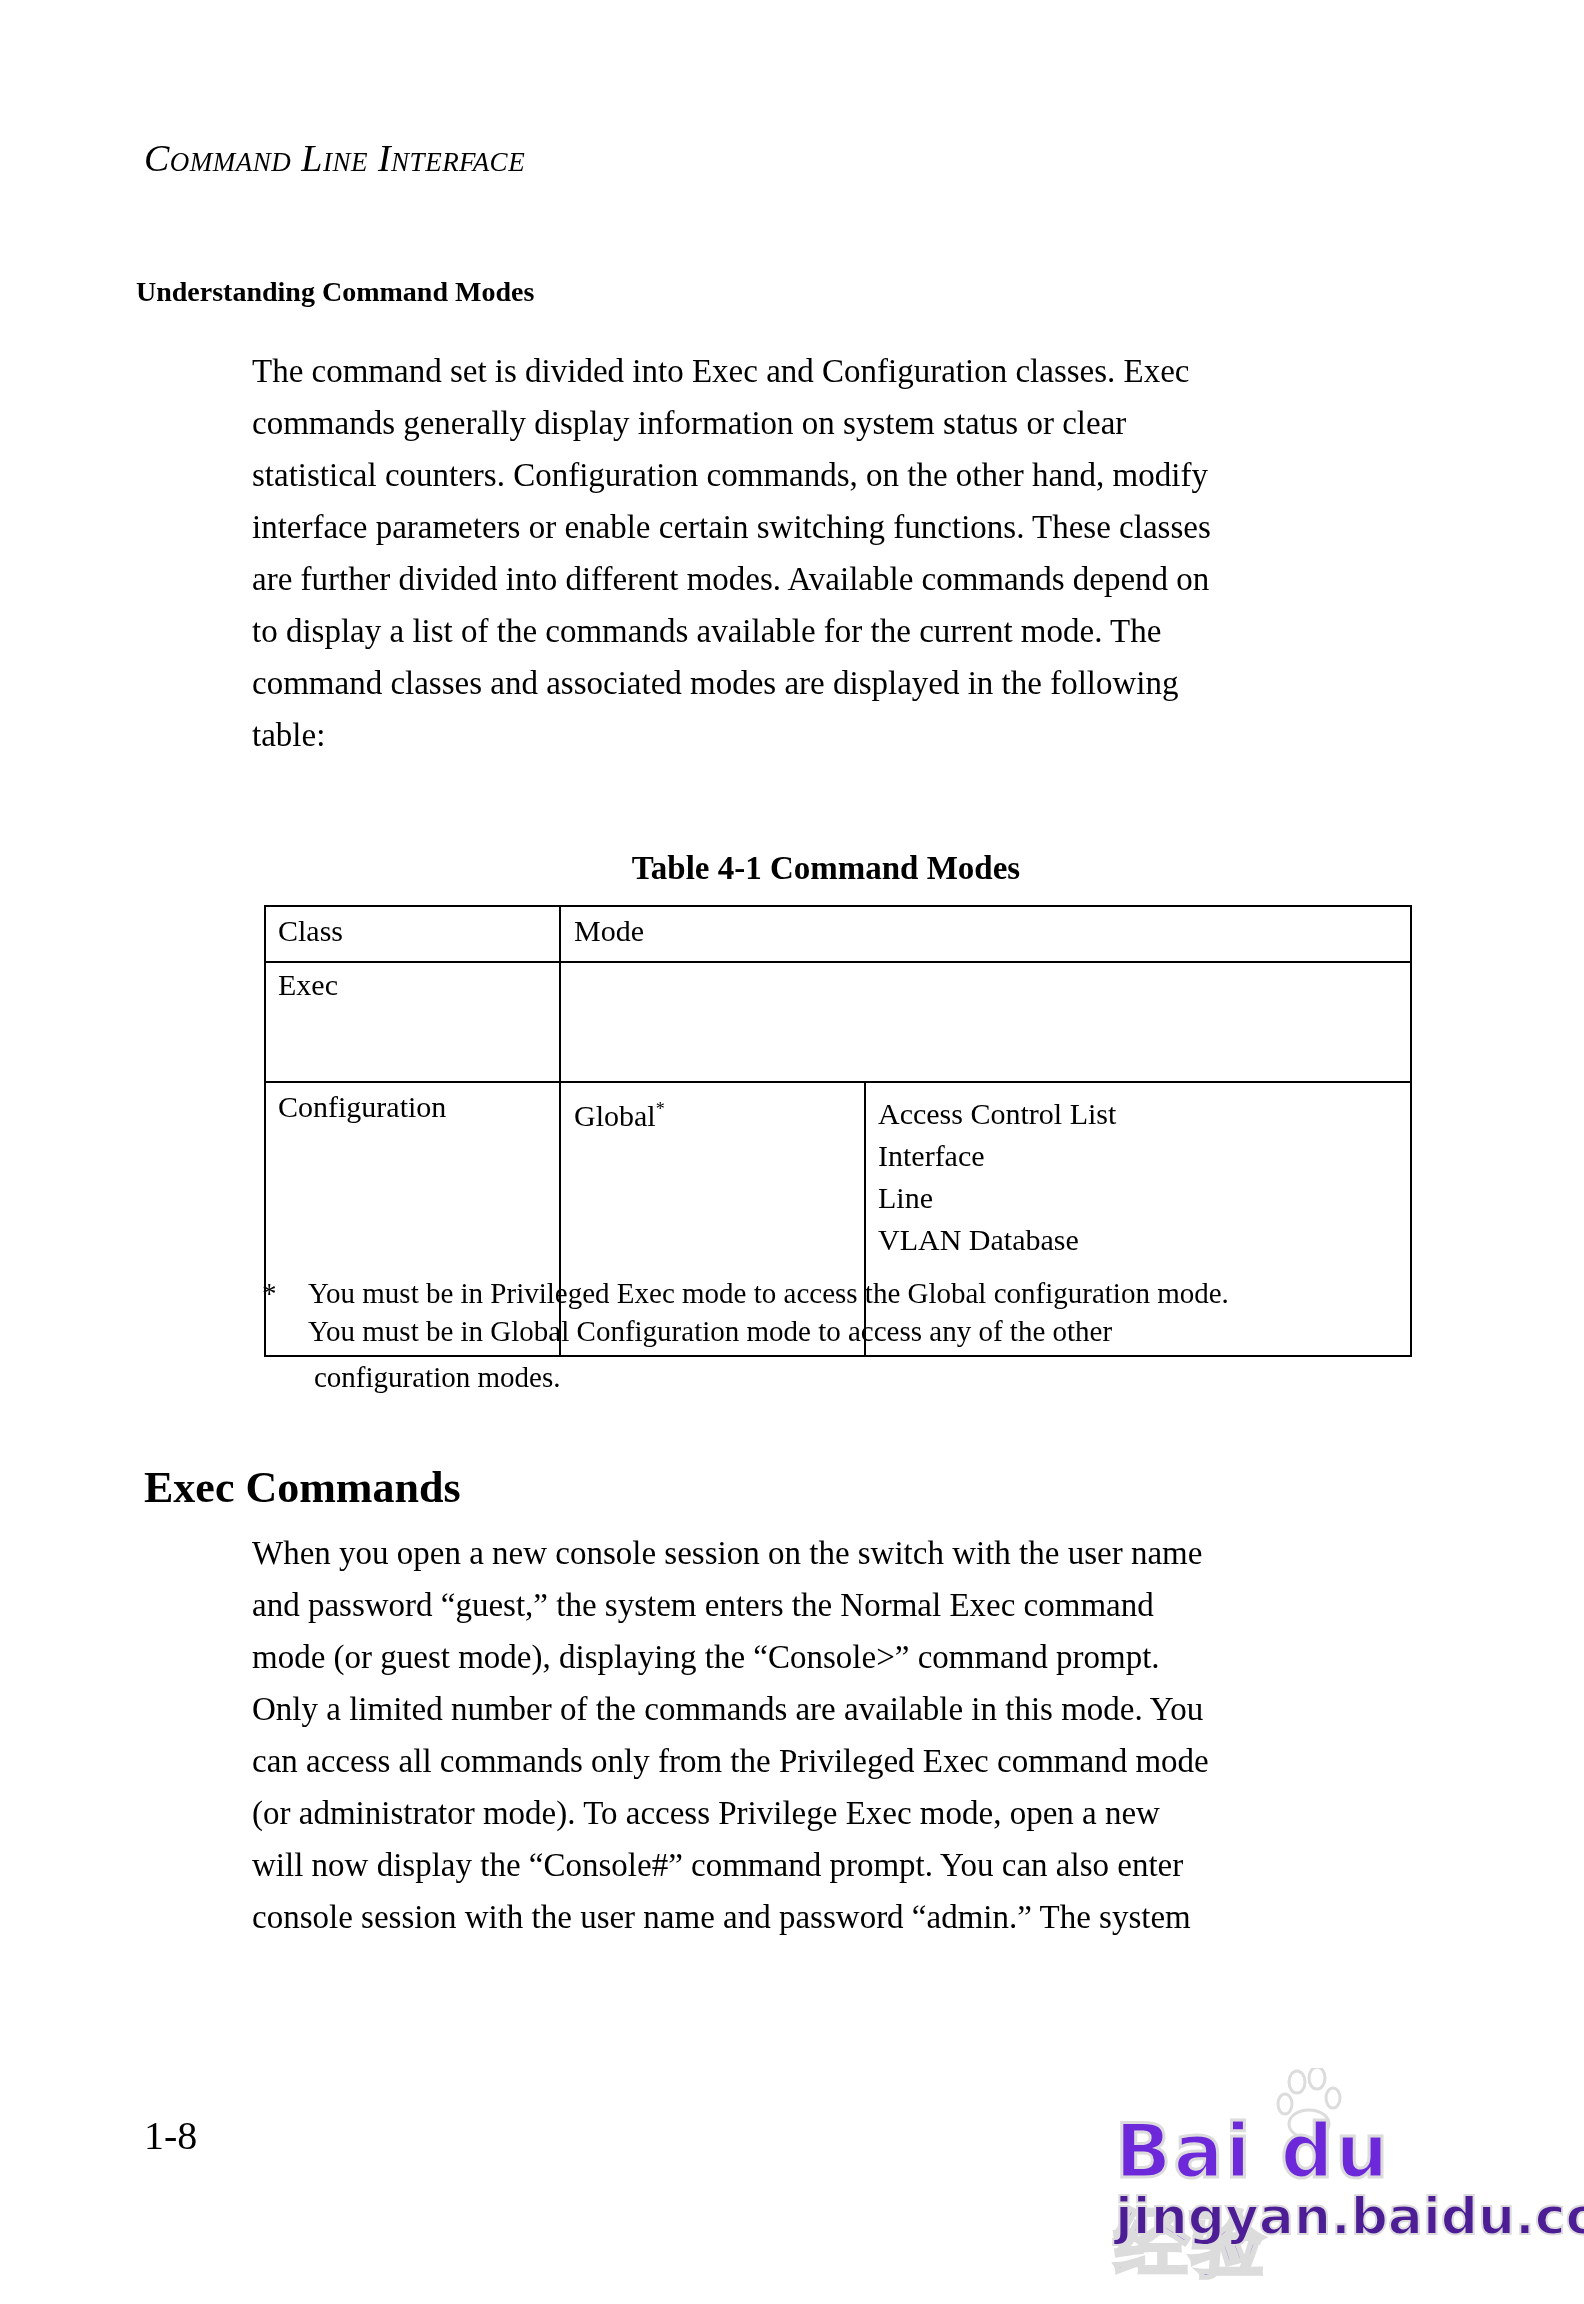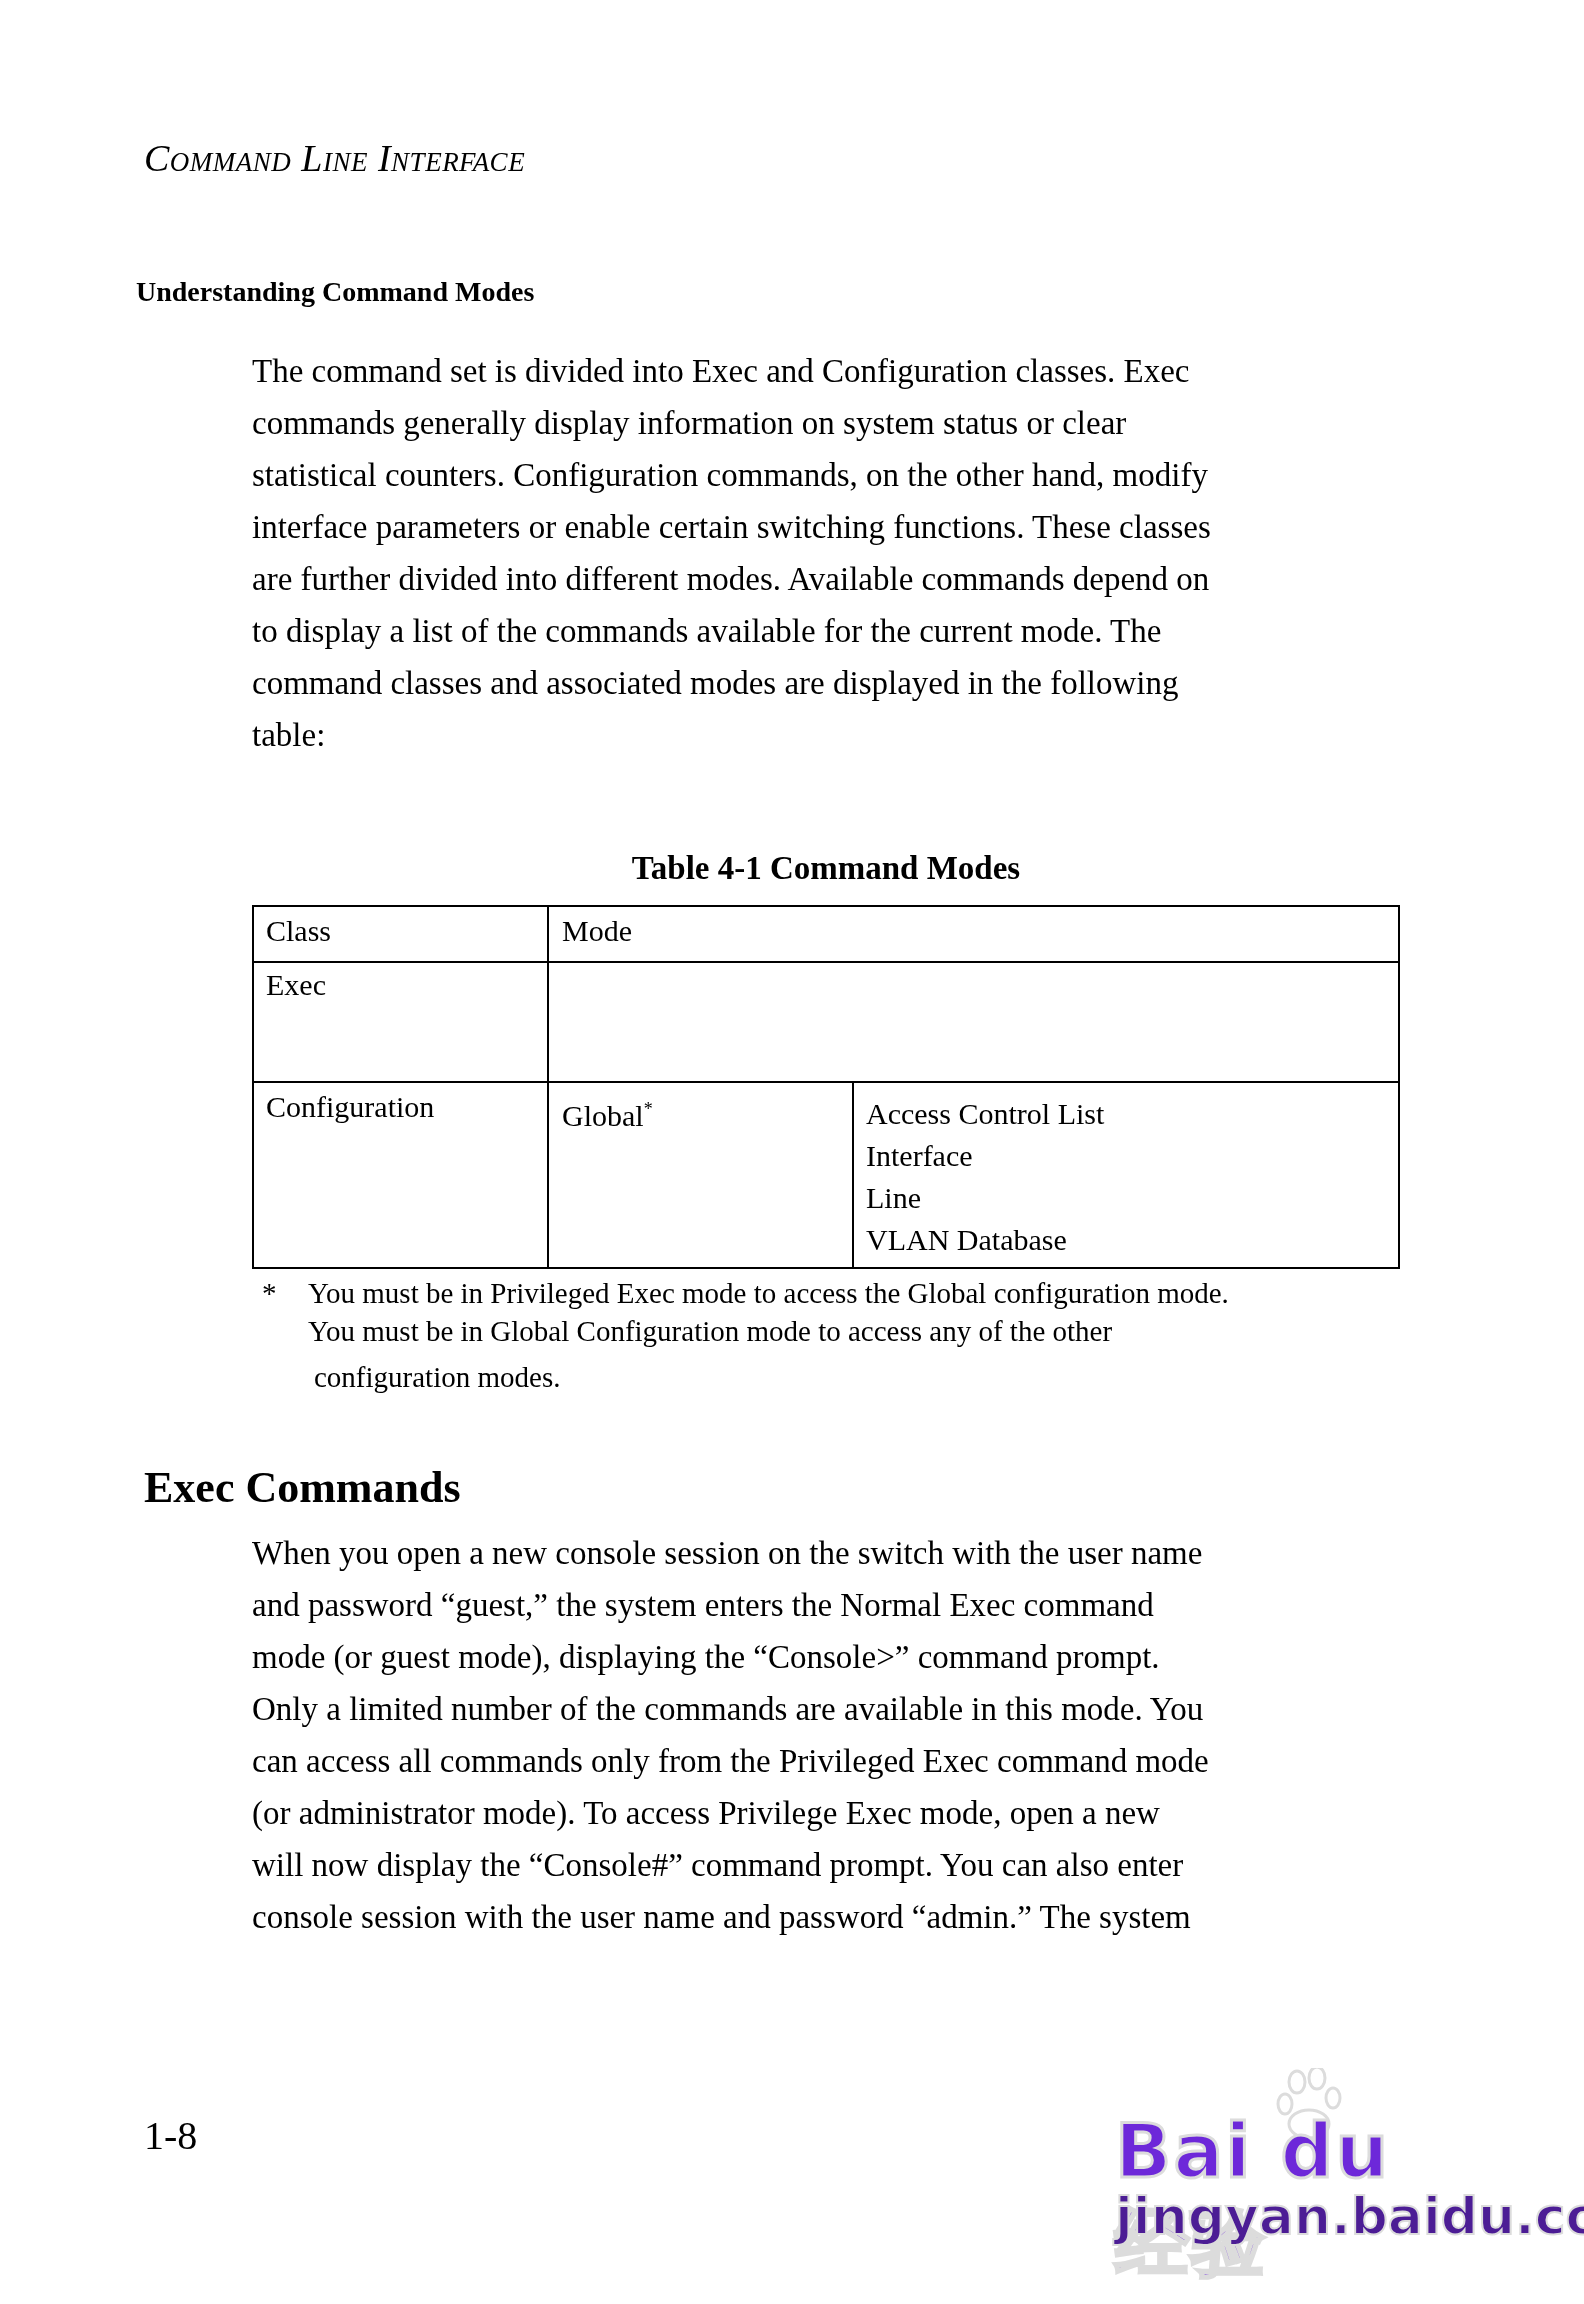--- a/index.html
+++ b/index.html
@@ -8,21 +8,21 @@
   .abs { position:absolute; }
   .running-head { left:144px; top:136px; font-size:38px; font-style:italic; letter-spacing:0.5px; font-variant:small-caps; }
   h1, h2 { margin:0; font-weight:bold; }
   .h1 { left:136px; top:276px; font-size:28px; }
   .h2 { left:144px; top:1462px; font-size:44px; }
   .para { left:252px; width:1160px; font-size:33px; line-height:52px; }
   .para .ln { display:block; white-space:nowrap; }
   .p1 { top:345px; }
   .p2 { top:1527px; }
   .caption { left:252px; width:1148px; top:850px; text-align:center; font-size:33px; font-weight:bold; }
-  .tbl { left:252px; top:905px; width:1148px; height:364px; border:2px solid #000; box-sizing:border-box; }
+  .tbl { left:264px; top:905px; width:1148px; height:452px; border:2px solid #000; box-sizing:border-box; }
   .tbl .line { position:absolute; background:#000; }
   .cell { position:absolute; font-size:30px; line-height:40px; }
   .cell .ln { display:block; }
   .footnote { left:262px; top:1272px; font-size:29px; line-height:42px; }
   .footnote .star { position:absolute; left:0; top:0; }
   .footnote .txt { position:absolute; left:46px; top:0; white-space:nowrap; }
   .page-num { left:144px; top:2112px; font-size:40px; }
   .watermark { left:1115px; top:2068px; width:370px; height:170px; color:#e2e2e2; }
   .wm-logo { position:absolute; left:0; top:40px; font-family:"DejaVu Sans",sans-serif; font-weight:bold; font-size:74px;
              color:#6d28d9; -webkit-text-stroke:3px #dcdcdc; letter-spacing:2px; }

